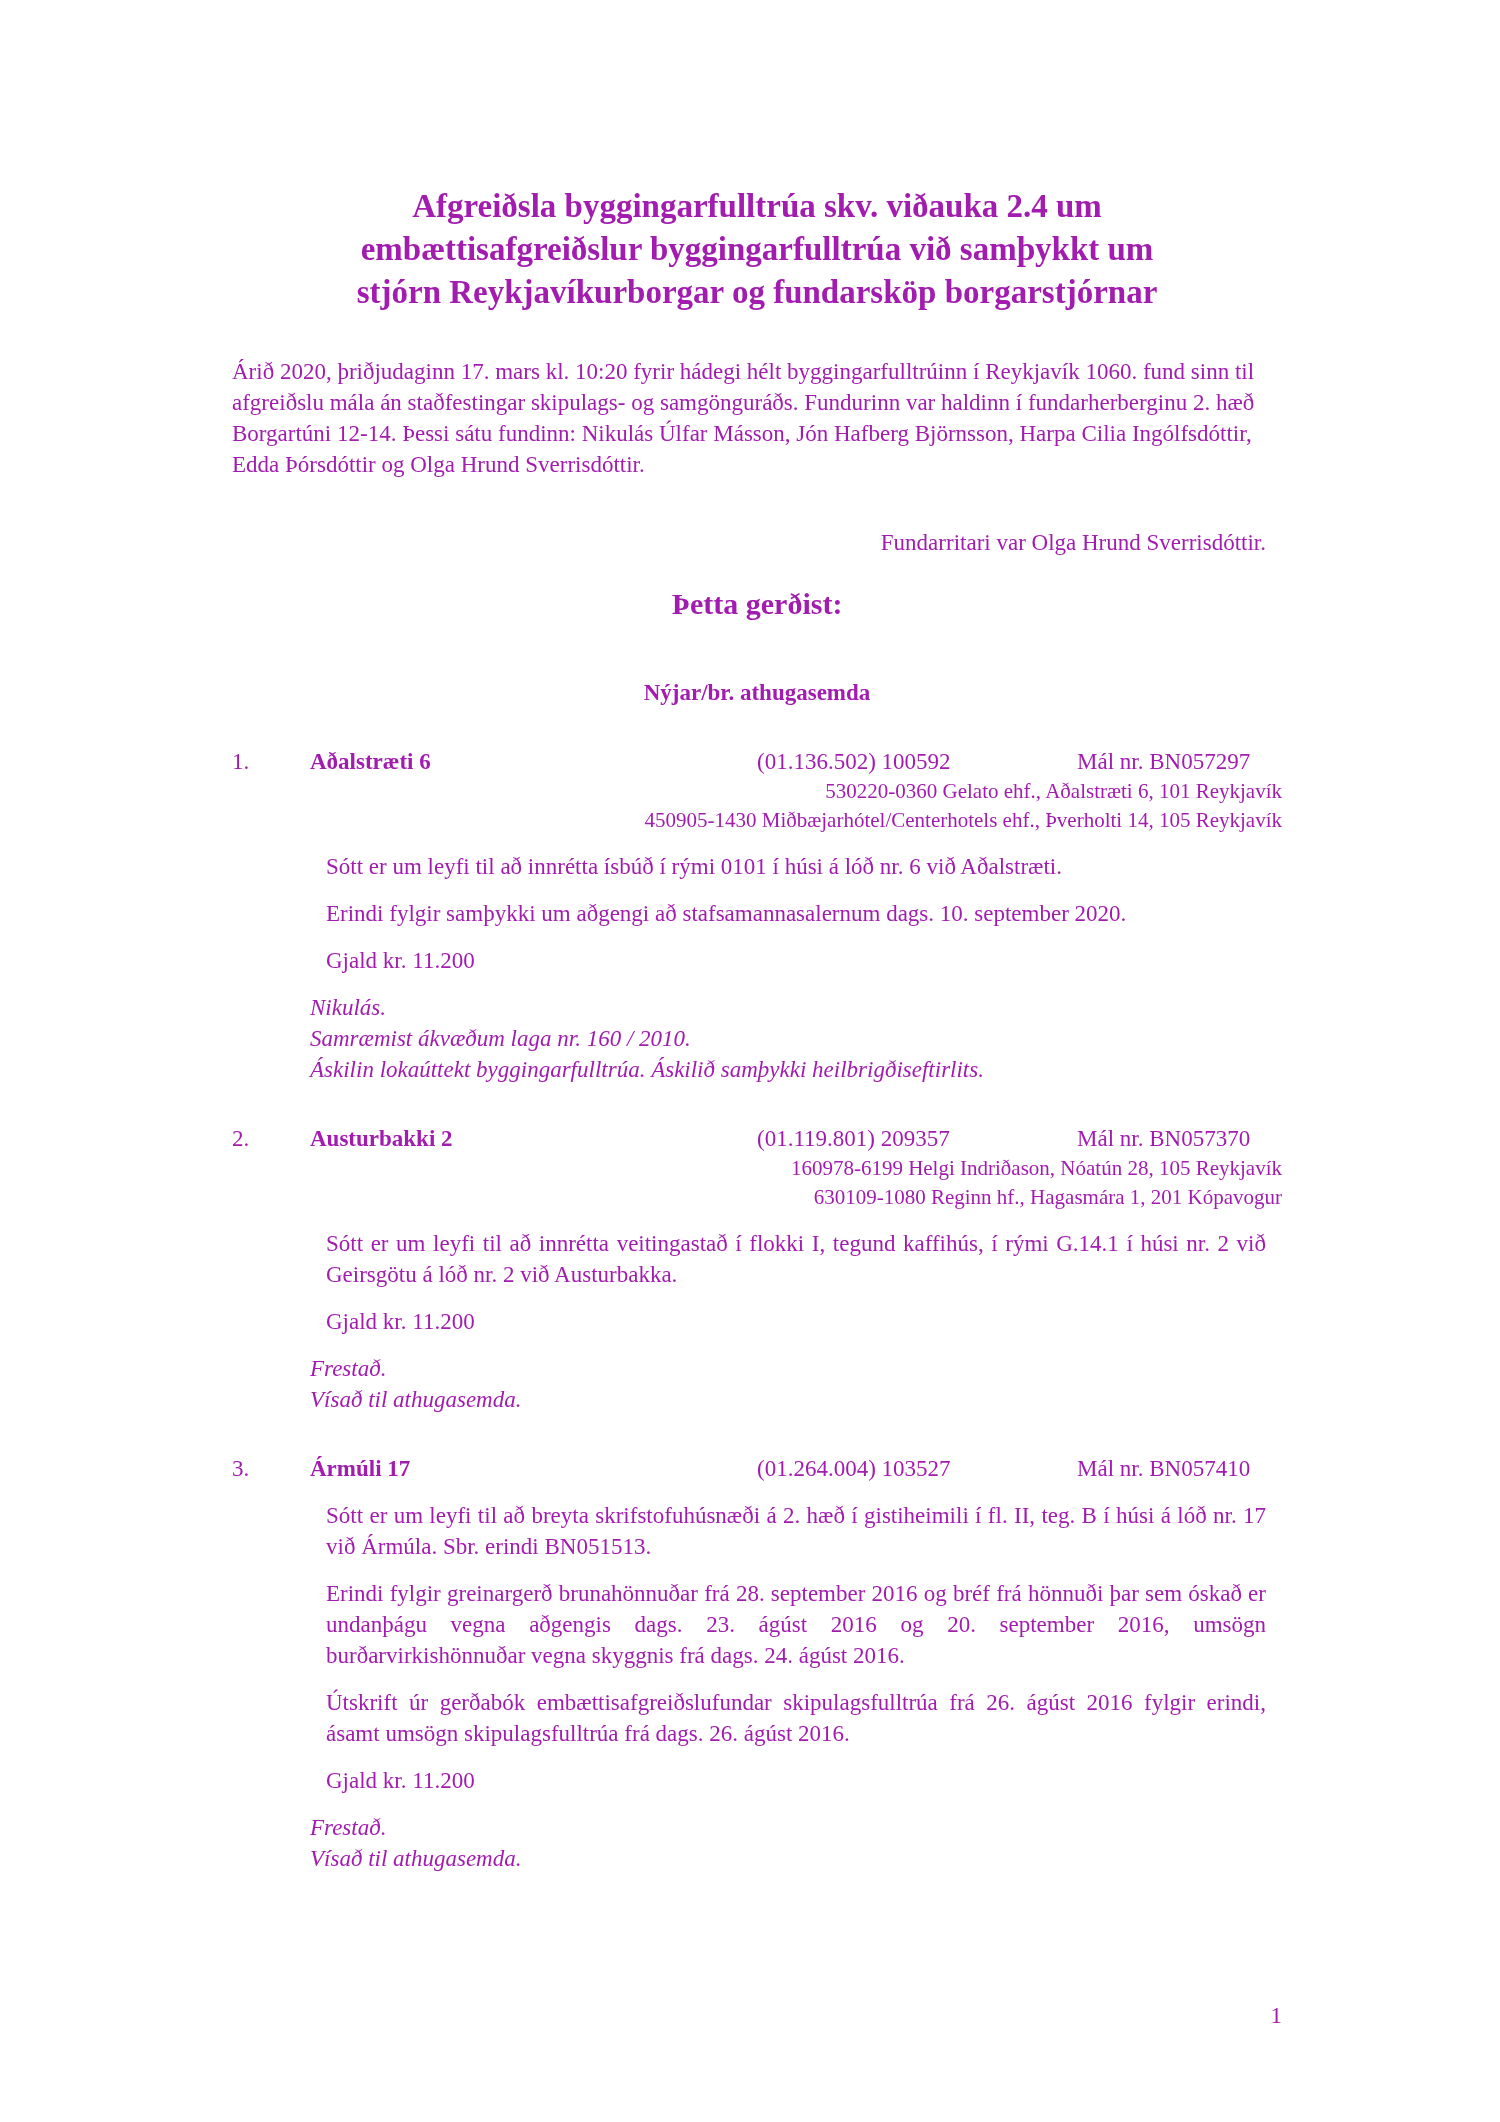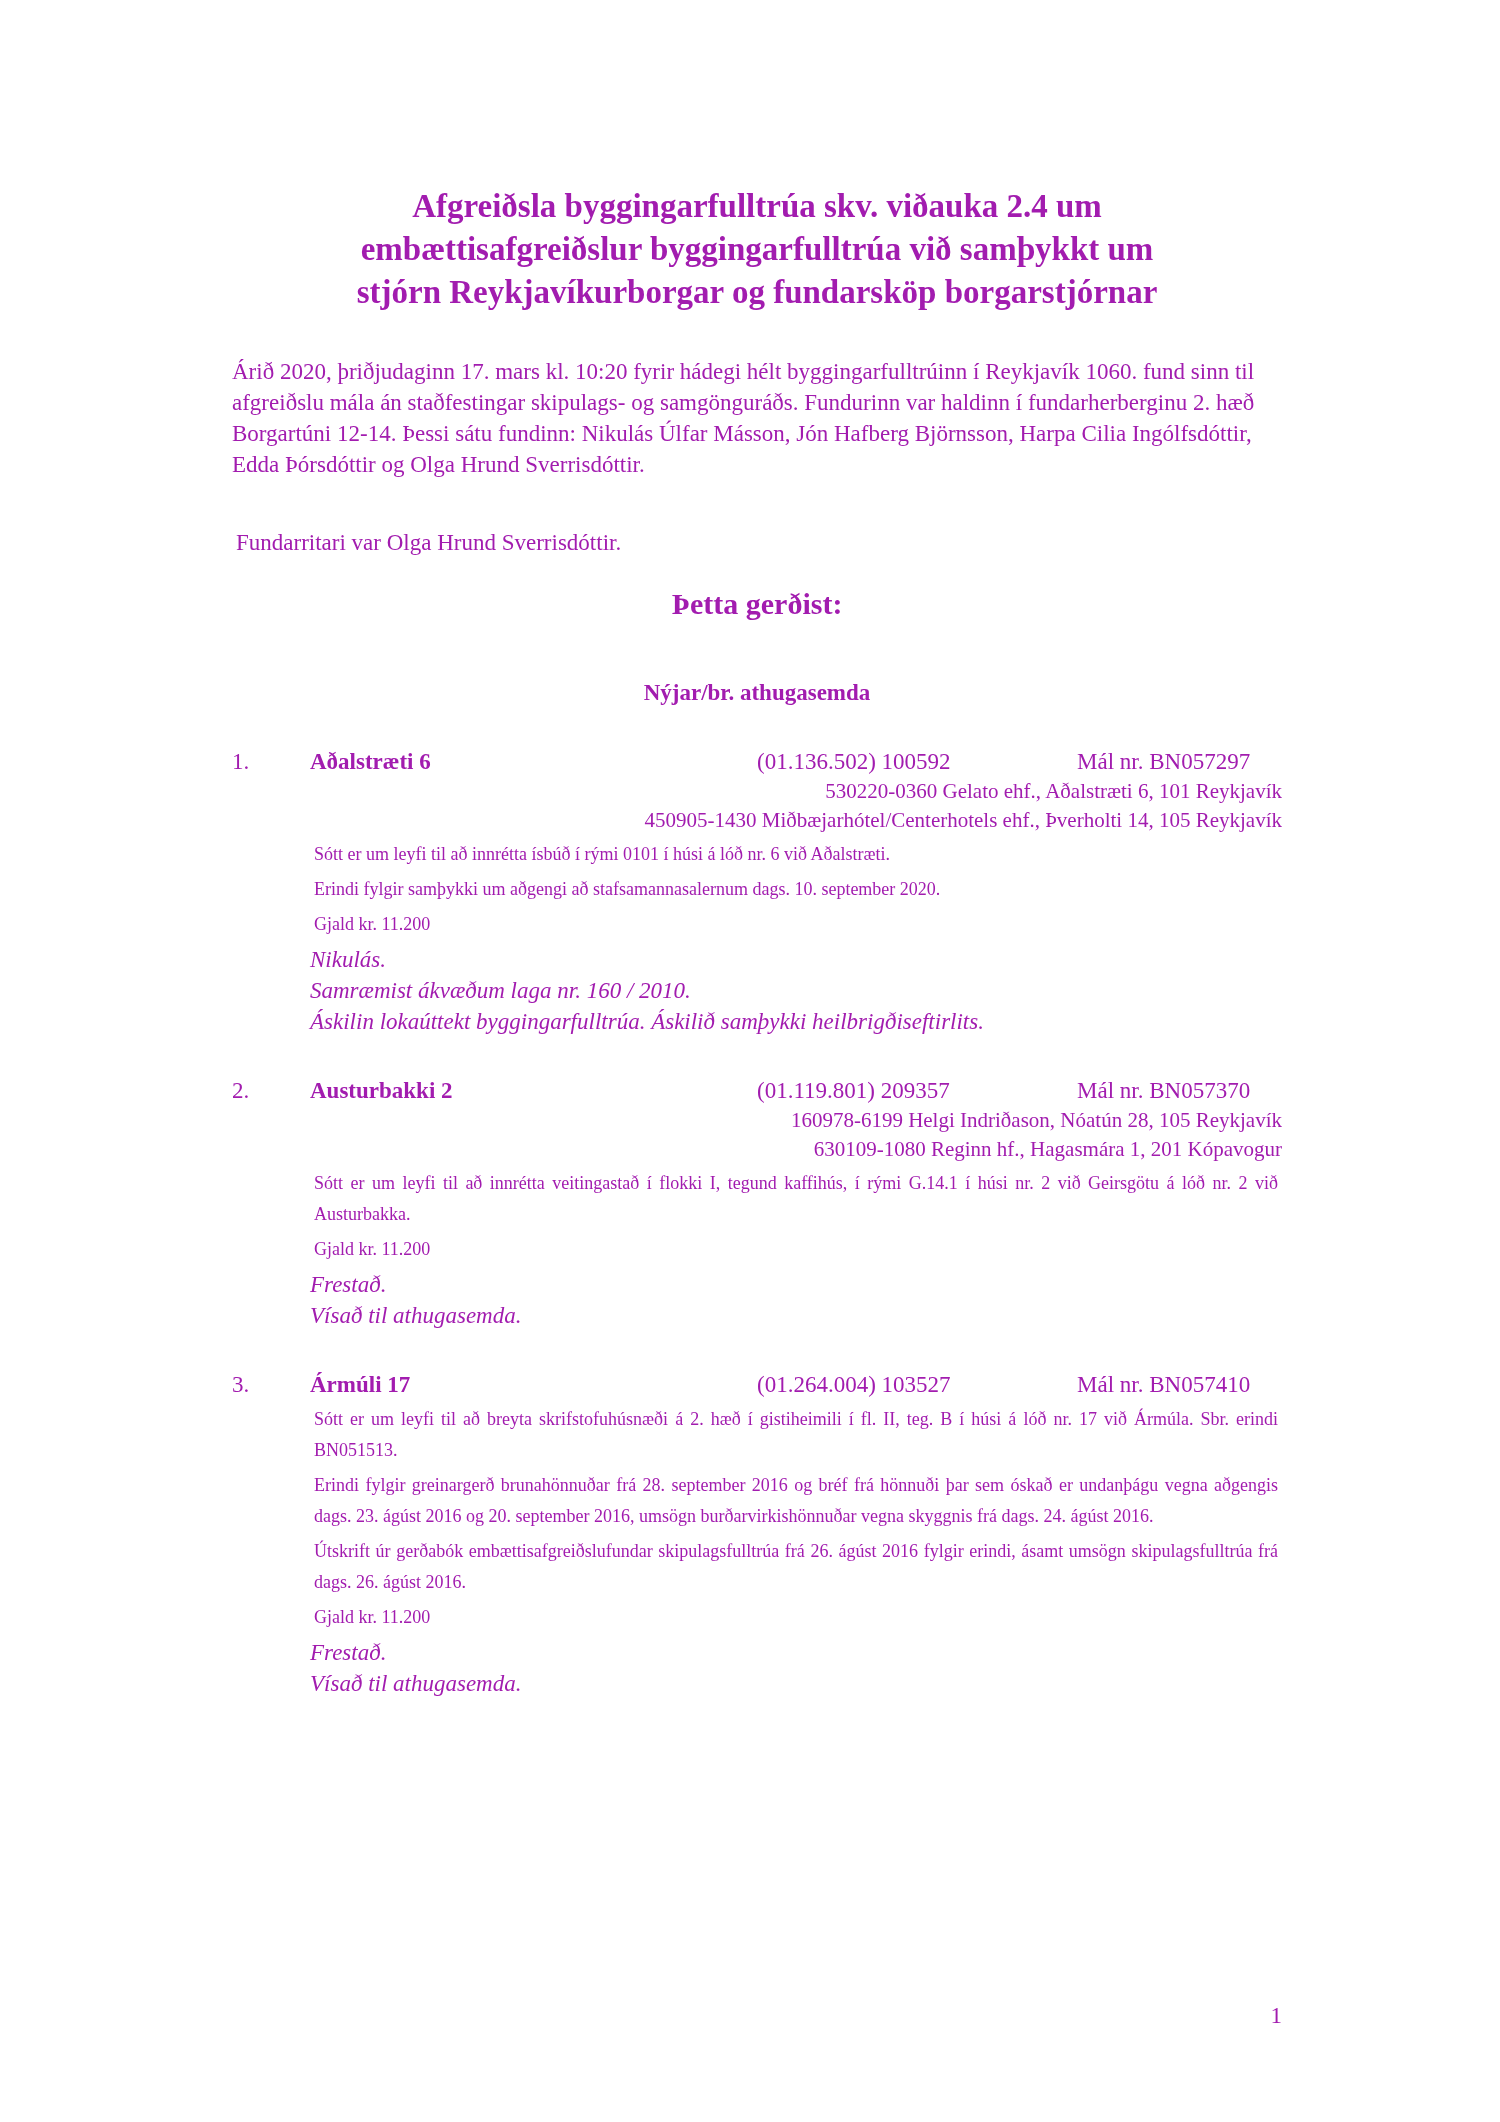--- a/index.html
+++ b/index.html
@@ -28,21 +28,22 @@
   }
   .title-line { display: block; }
   .intro {
     font-size: 23px;
     line-height: 31px;
     margin: 0 0 47px 0;
   }
   .secretary {
     font-size: 23px;
     line-height: 31px;
-    margin: 4px;
+    margin: 16px;
+    text-align: right;
   }
   .events-heading {
     font-size: 30px;
     font-weight: bold;
     text-align: center;
     line-height: 31px;
     margin: 30px 0 0 0;
   }
   .section-heading {
     font-size: 23px;
@@ -61,23 +62,23 @@
   .case-address { font-weight: bold; width: 447px; flex: none; }
   .case-property { width: 320px; flex: none; }
   .case-ref { flex: 1 1 auto; }
   .case-body { margin-left: 78px; }
   .party {
     font-size: 21px;
     line-height: 29px;
     text-align: right;
   }
   .body-line {
-    font-size: 18px;
+    font-size: 23px;
     line-height: 31px;
-    margin: 4px;
+    margin: 16px;
     text-align: justify;
   }
   .decision {
     font-size: 23px;
     line-height: 31px;
     margin: 0;
     font-style: italic;
   }
   .page-number {
     position: absolute;

